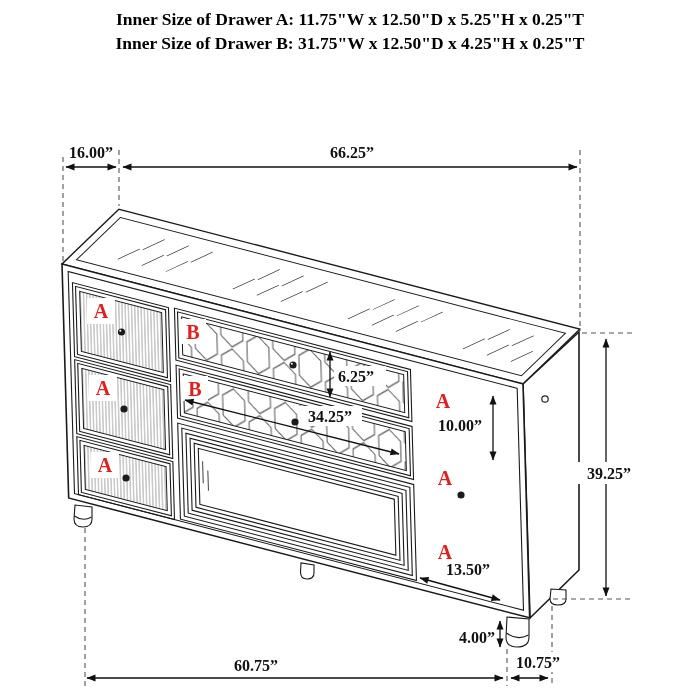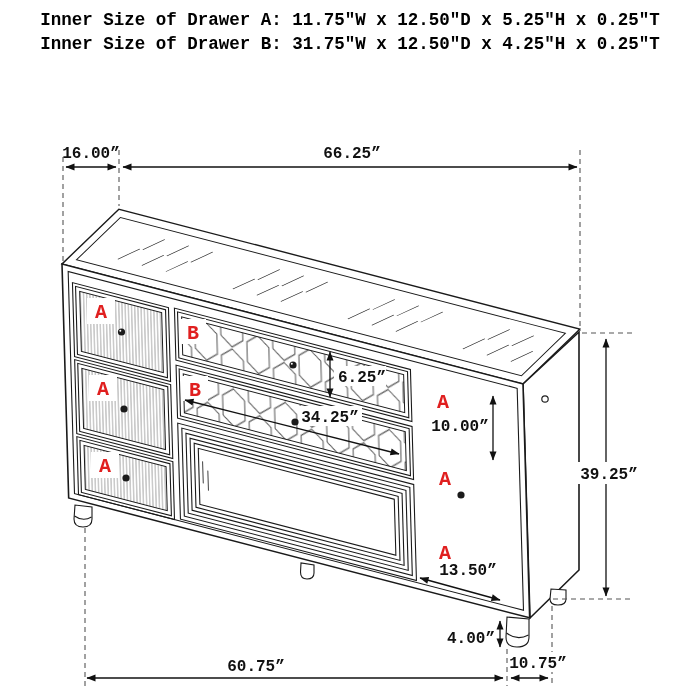--- a/index.html
+++ b/index.html
@@ -1,16 +1,16 @@
 <!DOCTYPE html>
 <html><head>
 <meta charset="utf-8">
 <style>
   html,body{margin:0;padding:0;background:#fff;}
-  .stage{width:700px;height:700px;position:relative;background:#fff;font-family:Liberation Mono, monospace;}
+  .stage{width:700px;height:700px;position:relative;background:#fff;font-family:Liberation Serif, serif;}
   .ln  {fill:none;stroke:#1a1a1a;stroke-width:1.1;}
   .fw  {fill:#ffffff;stroke:#1a1a1a;stroke-width:1.1;}
   .fw2 {fill:#ffffff;stroke:#1a1a1a;stroke-width:1.6;}
   .shine{fill:none;stroke:#2a2a2a;stroke-width:0.9;}
   .dash{fill:none;stroke:#555;stroke-width:1.1;stroke-dasharray:5 4;}
   .dim {fill:none;stroke:#111;stroke-width:1.3;marker-start:url(#ah);marker-end:url(#ah);}
   .dtxt{font-weight:bold;font-size:16px;fill:#111;}
   .rtxt{font-weight:bold;font-size:20px;fill:#e01f1f;}
   .htxt{font-weight:bold;font-size:17.5px;fill:#000;}
   .wbg{fill:#fff;}

